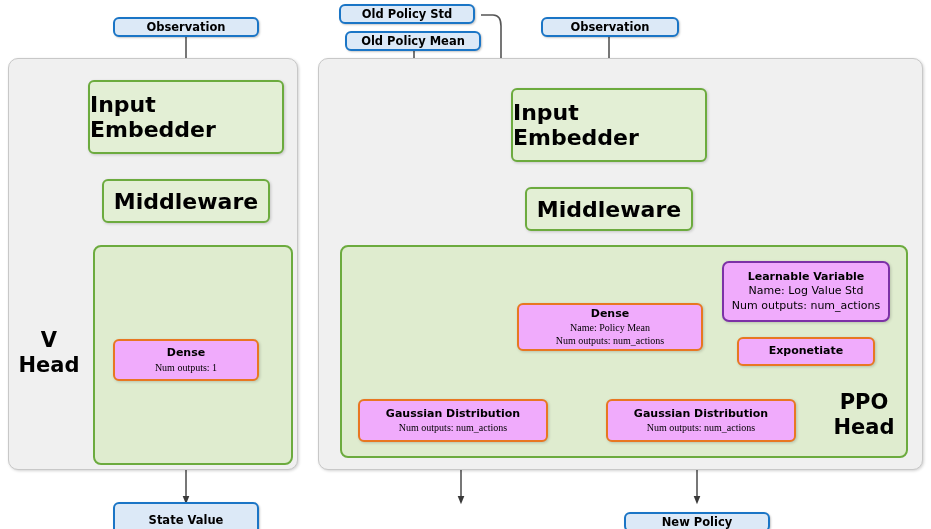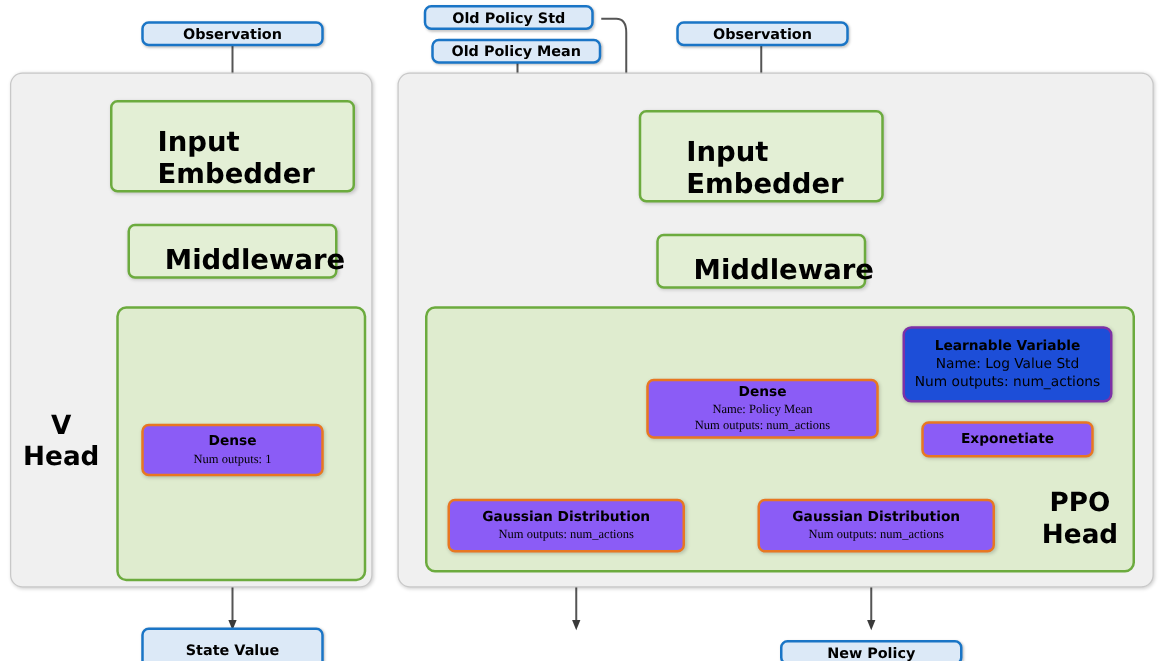--- a/index.html
+++ b/index.html
@@ -45,51 +45,50 @@
   }
 
   
   .greenblock {
     position: absolute;
     background: #e3efd5;
     border: 2px solid #6cab3e;
     border-radius: 6px;
     box-sizing: border-box;
     display: flex;
-    align-items: flex-end;
+    align-items: center;
     justify-content: center;
     box-shadow: 1px 1px 3px rgba(0,0,0,0.18);
     font-weight: bold;
     color: #000000;
-    padding-left: 36px;
   }
   .greenblock.big { font-size: 22px; }
 
   
   .orangeblock {
     position: absolute;
-    background: #8b5cf6;
+    background: #f0abfc;
     border: 2px solid #e87722;
     border-radius: 6px;
     box-sizing: border-box;
     display: flex;
     flex-direction: column;
     align-items: center;
     justify-content: center;
     box-shadow: 1px 1px 3px rgba(0,0,0,0.18);
     color: #000000;
     line-height: 1.3;
   }
   .orangeblock .ttl { font-weight: bold; font-size: 11px; }
   .orangeblock .sub { font-size: 10px; font-family: Liberation Serif, serif; }
 
   
   .purpleblock {
     position: absolute;
-    background: #1d4ed8;
+    background: #f0abfc;
     border: 2px solid #7c31a6;
     border-radius: 7px;
     box-sizing: border-box;
     display: flex;
     flex-direction: column;
     align-items: center;
     justify-content: center;
     box-shadow: 1px 1px 3px rgba(0,0,0,0.18);
     color: #000000;
     line-height: 1.32;

